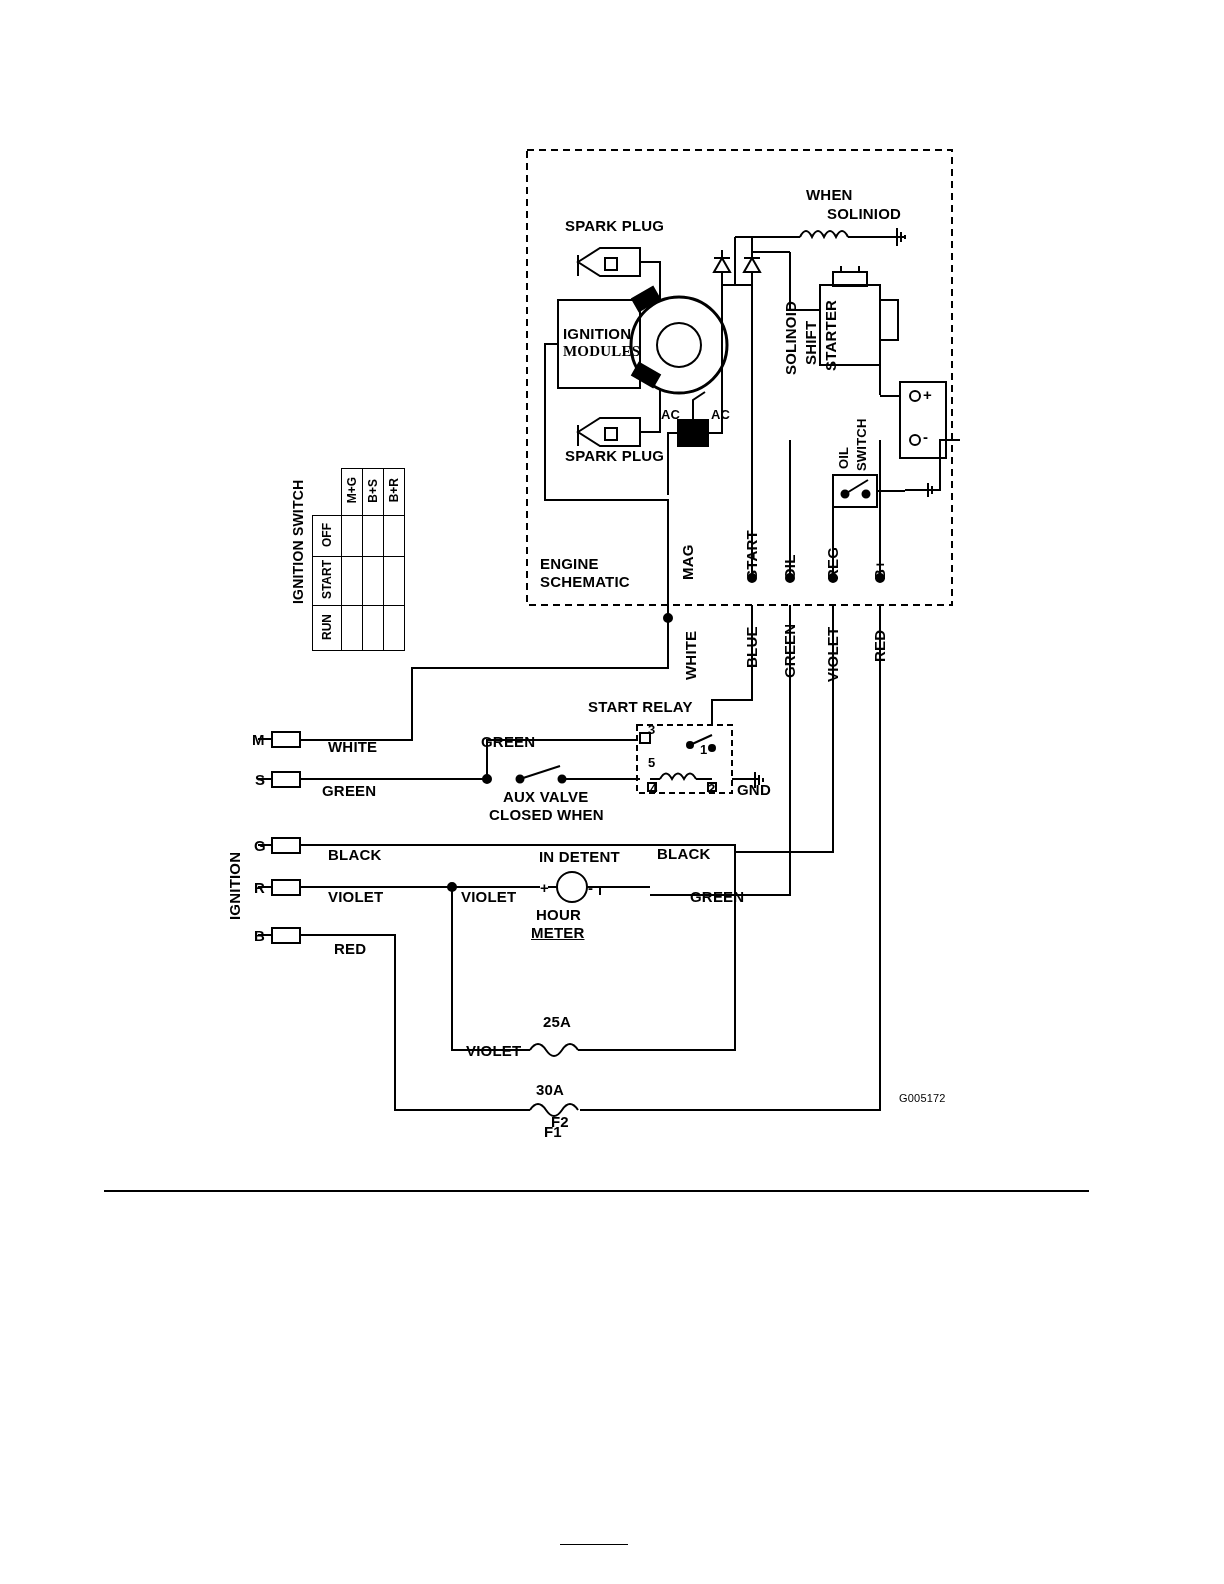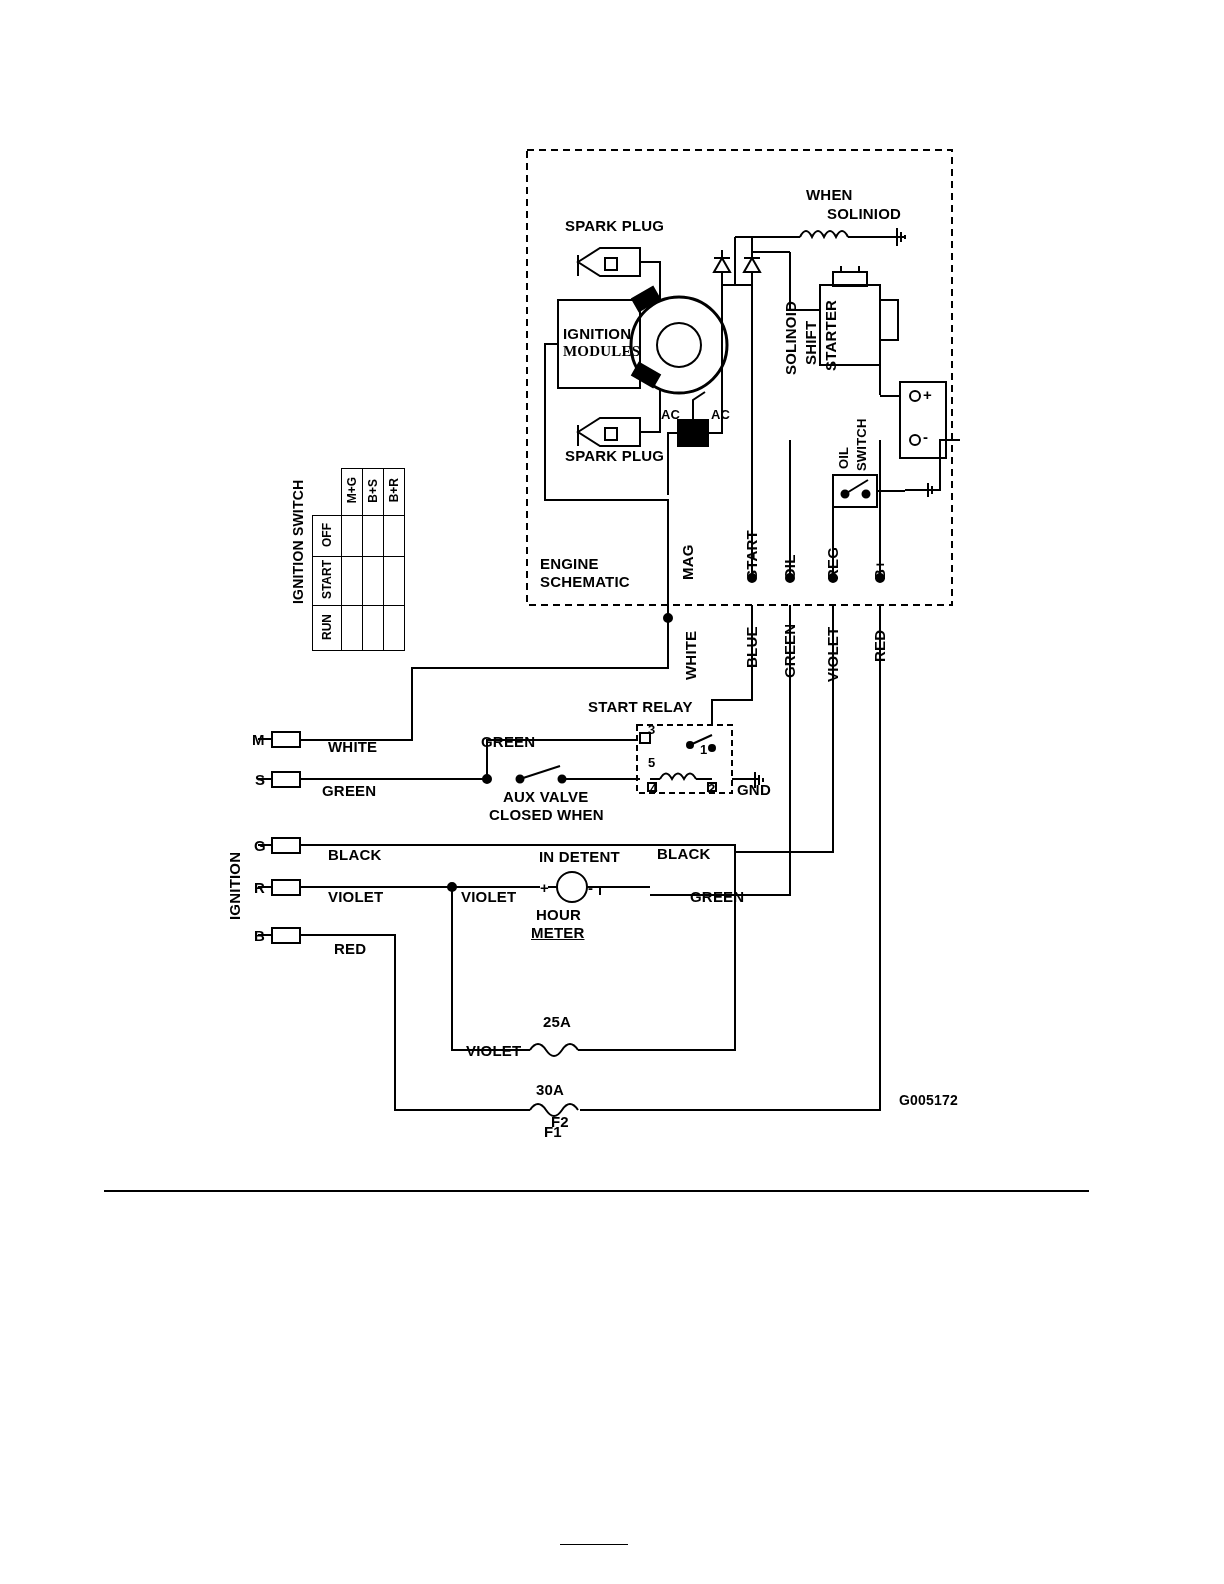--- a/index.html
+++ b/index.html
@@ -1,21 +1,21 @@
 <!DOCTYPE html>
 <html><head>
 <meta charset="utf-8">
 <style>
   html,body{margin:0;padding:0;background:#ffffff;}
   body{width:1224px;height:1584px;position:relative;font-family:"Liberation Sans",sans-serif;color:#000;}
   .page{position:absolute;left:0;top:0;width:1224px;height:1584px;}
   svg{position:absolute;left:0;top:0;}
   .lbl{position:absolute;font-weight:bold;font-size:15px;letter-spacing:0.2px;white-space:nowrap;}
   .lbl.sm{font-size:13px;}
-  .lbl.xs{font-size:14px;font-weight:bold;}
+  .lbl.xs{font-size:11px;font-weight:normal;}
   .vert{writing-mode:vertical-rl;transform:rotate(180deg);}
   .tbl{position:absolute;border-collapse:collapse;}
   .tbl td{border:1px solid #000;font-weight:bold;font-size:12px;text-align:center;padding:0;}
   .cellh{width:20px;height:46px;}
   .cellh span{writing-mode:vertical-rl;transform:rotate(180deg);display:inline-block;}
   .hr{position:absolute;background:#000;height:2px;}
 </style>
 </head>
 <body>
 

